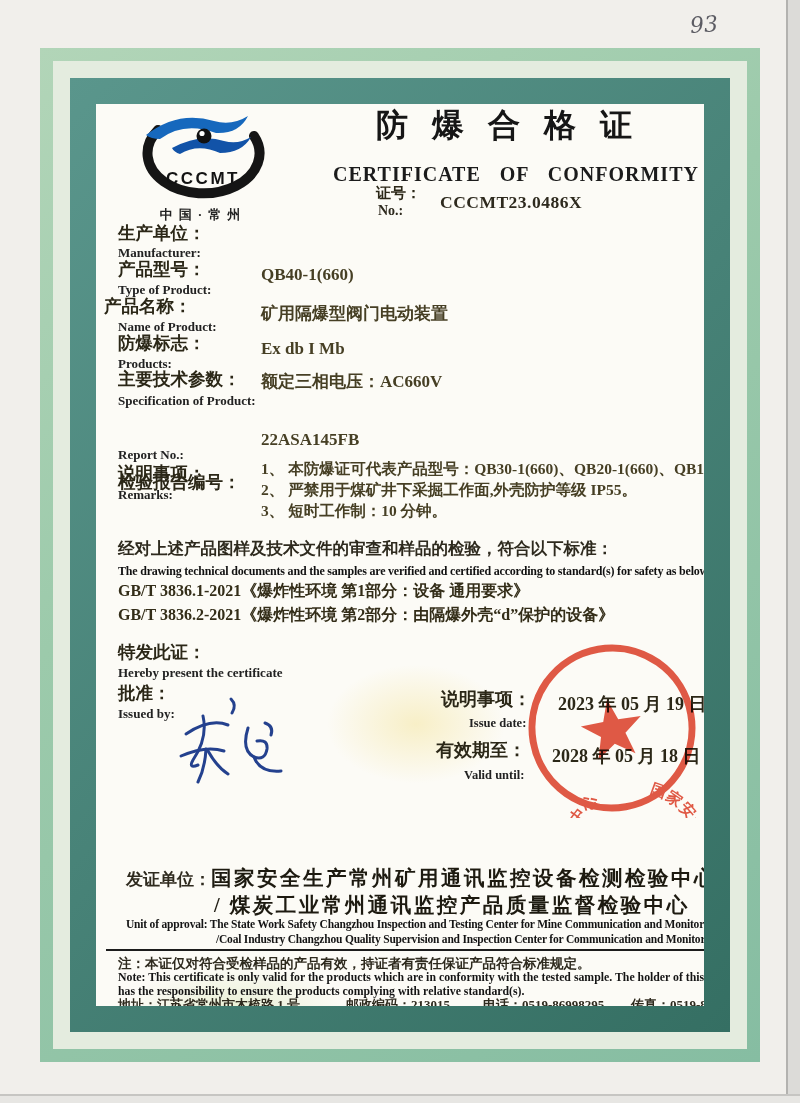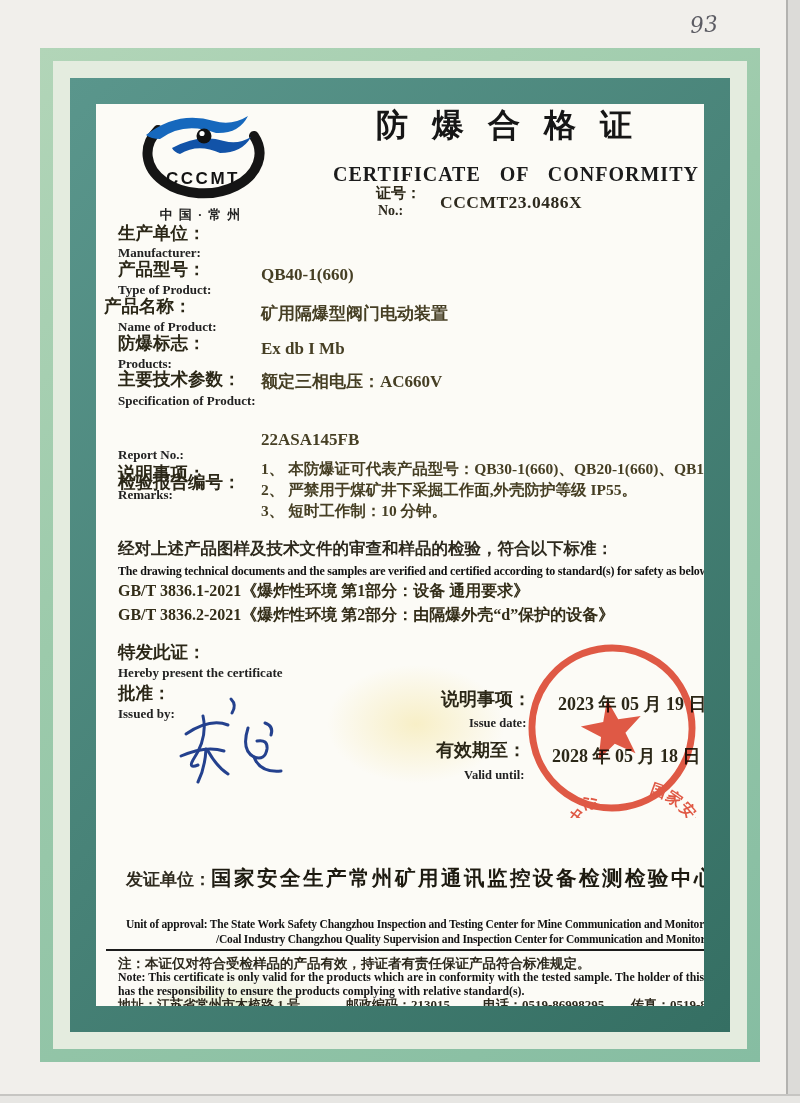--- a/index.html
+++ b/index.html
@@ -166,20 +166,21 @@
             <text fill="#dd3a23" font-size="15.5" font-weight="bold" letter-spacing="1">
               <textPath href="#stamp-circ" startOffset="26">国家安全生产常州矿用通讯监控设备检测检验中心</textPath>
             </text>
             <polygon fill="#dd3a23" points="90,61 97.6,82.5 120.4,83.1 102.4,97 108.8,118.9 90,106 71.2,118.9 77.6,97 59.6,83.1 82.4,82.5"></polygon>
           </g>
         </svg>
 
         <div class="abs appr-cn1">
           <span class="appr-label">发证单位：</span><span class="appr-big">国家安全生产常州矿用通讯监控设备检测检验中心</span>
         </div>
+        <div class="abs appr-cn2 appr-big">/ 煤炭工业常州通讯监控产品质量监督检验中心</div>
         <div class="abs appr-en" style="left:30px; top:814px;">
           <span>Unit of approval:</span> <span>The State Work Safety Changzhou Inspection and Testing Center for Mine Communication and Monitoring Devices</span>
         </div>
         <div class="abs appr-en" style="left:120px; top:829px;">/Coal Industry Changzhou Quality Supervision and Inspection Center for Communication and Monitoring Products</div>
 
         <div class="abs divider"></div>
 
         <div class="abs note-cn">注：本证仅对符合受检样品的产品有效，持证者有责任保证产品符合标准规定。</div>
         <div class="abs note-en">Note:  This certificate is only valid for the products which are in conformity with the tested sample. The holder of this certificate has the responsibility to ensure the products complying with relative standard(s).</div>
 

